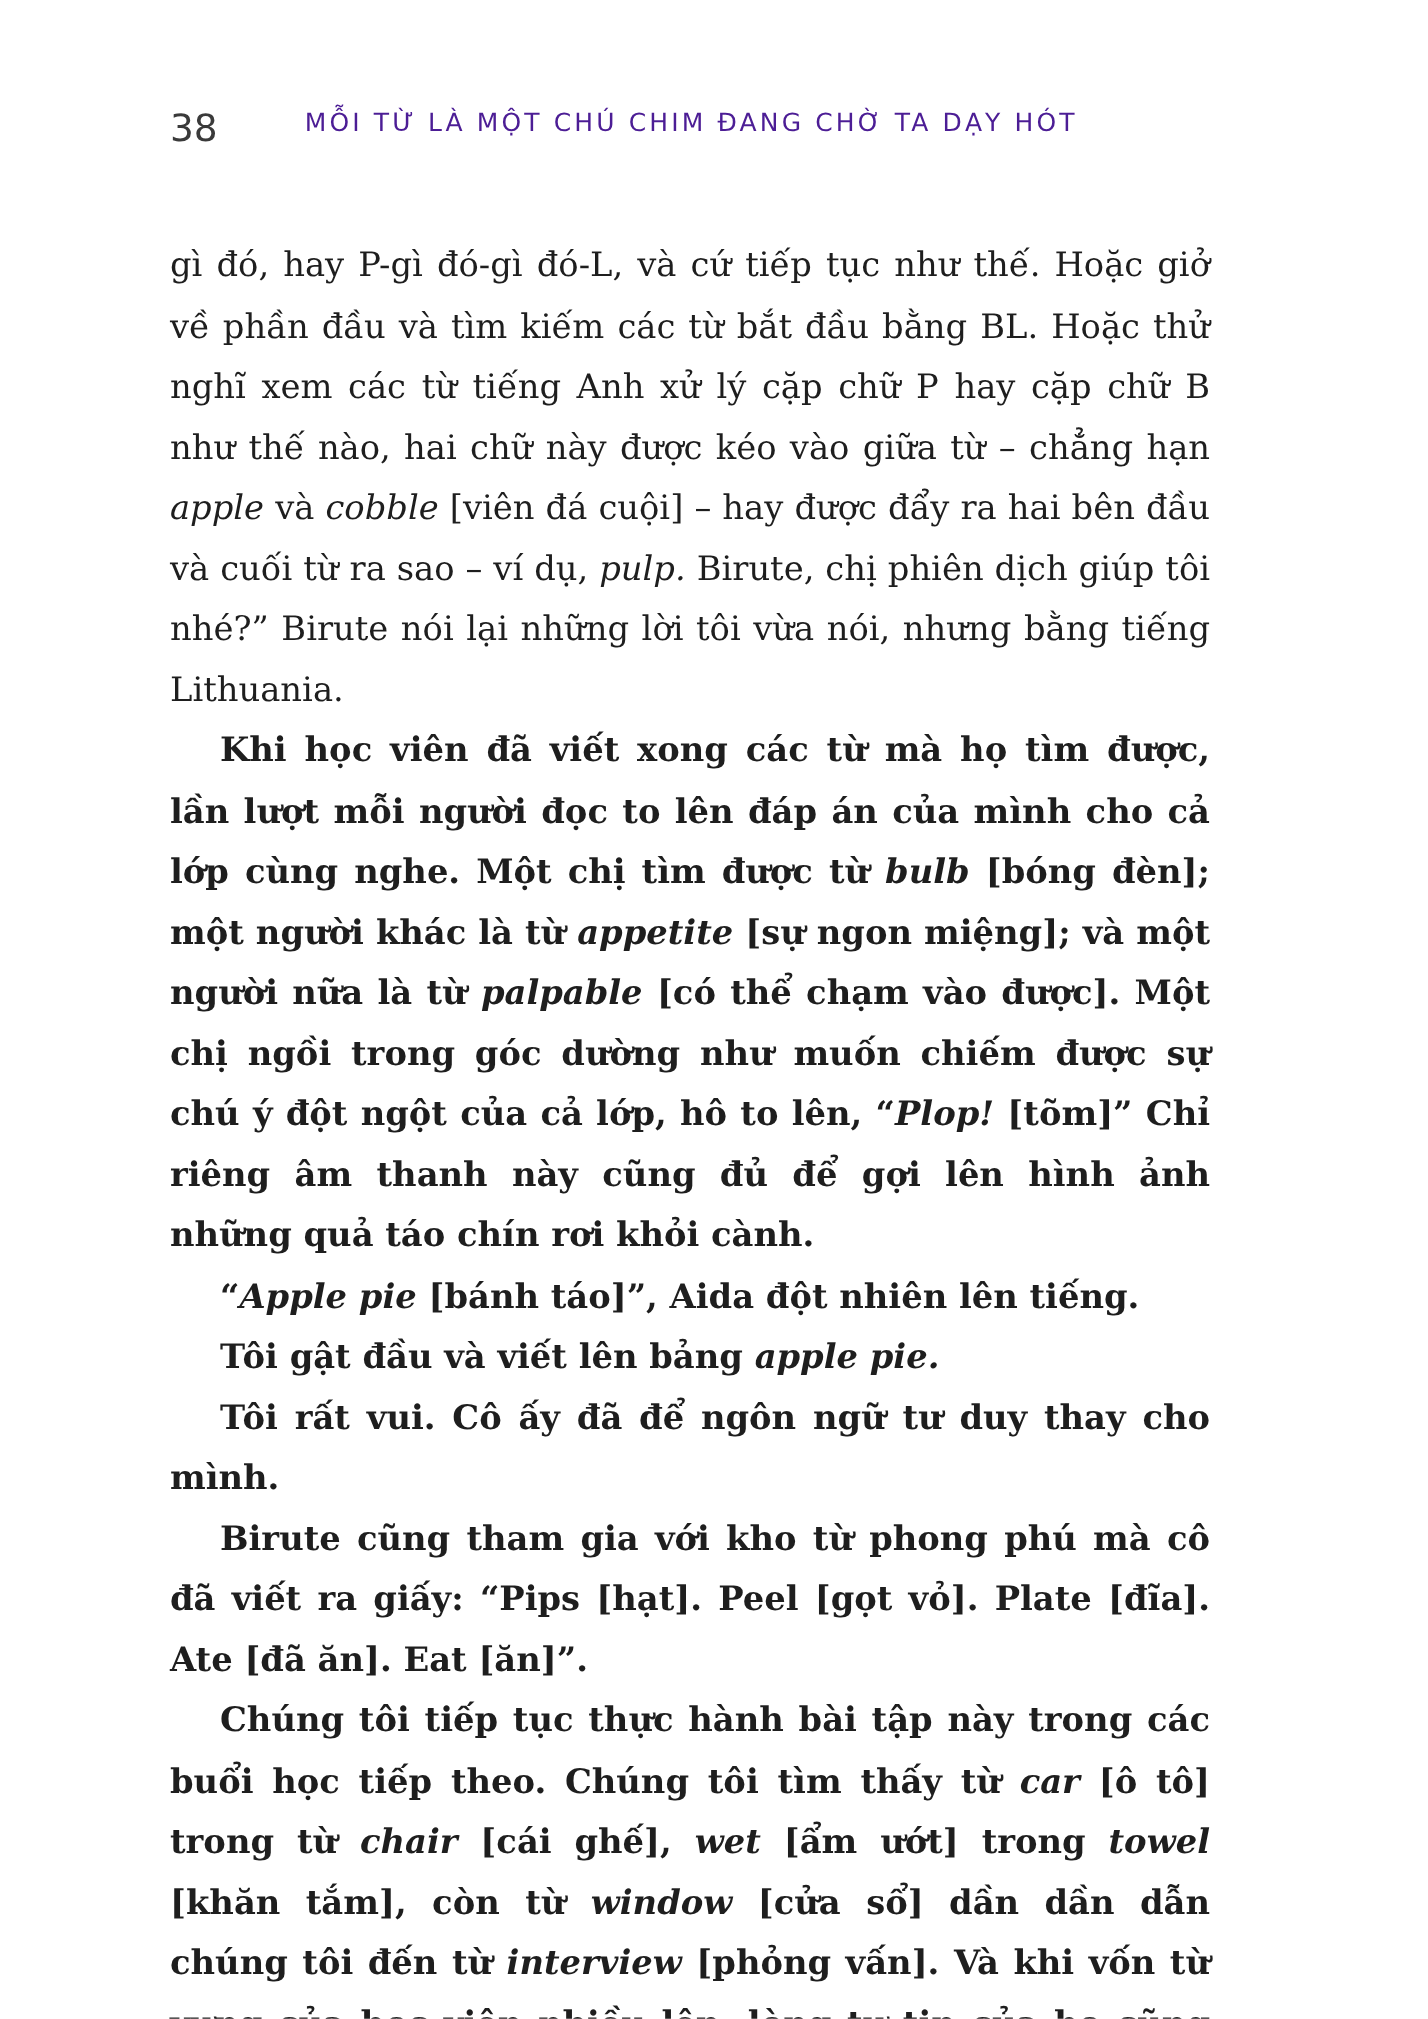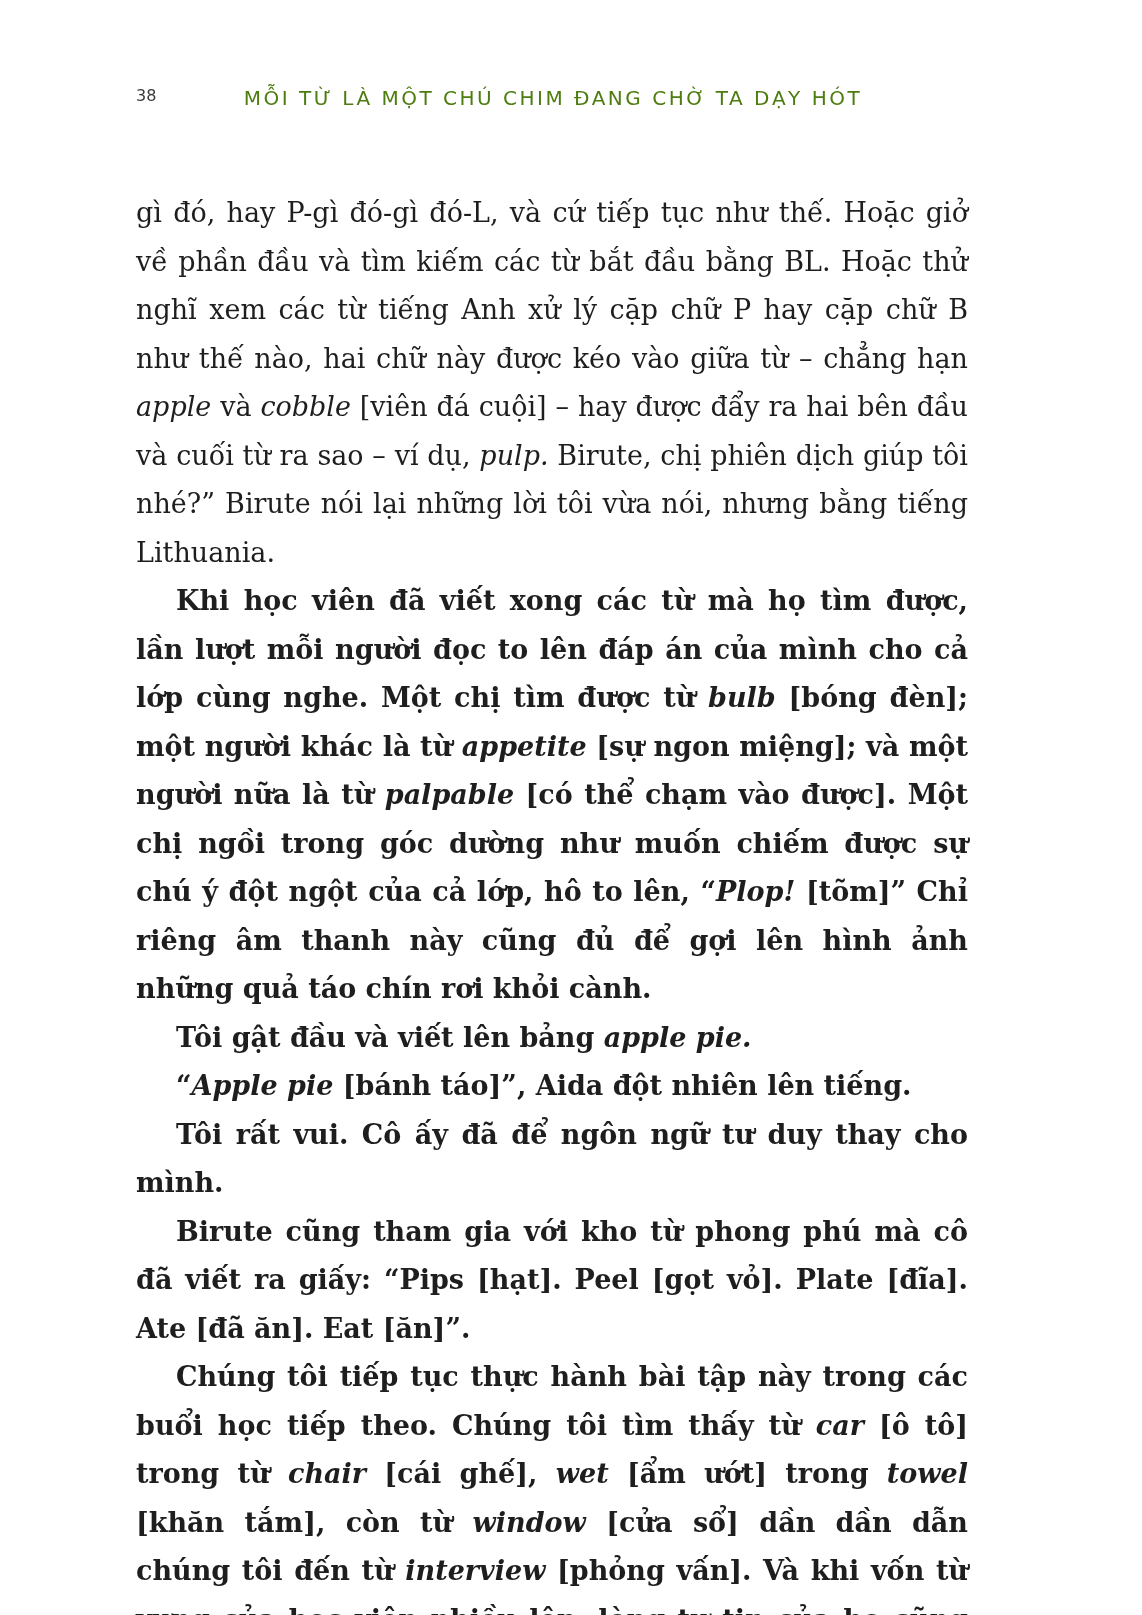--- a/index.html
+++ b/index.html
@@ -24,21 +24,21 @@
     top: 86px;
     left: 136px;
     right: 172px;
     height: 30px;
   }
   .page-number {
     position: absolute;
     left: 0;
     top: 0;
     font-family: "DejaVu Sans", "Liberation Sans", sans-serif;
-    font-size: 16px;
+    font-size: 30px;
     color: #3a3a3a;
   }
   .running-title {
     width: 100%;
     text-align: center;
     font-family: "DejaVu Sans", "Liberation Sans", sans-serif;
     font-size: 20px;
     letter-spacing: 2.5px;
     color: #3a3a3a;
     white-space: nowrap;
@@ -65,27 +65,27 @@
     font-style: italic;
   }
 </style>
 </head>
 <body style="background: rgb(255, 255, 255);">
 
 <div class="page">
 
   <div class="page-header">
     <span class="page-number" style="color: rgb(58, 58, 58);">38</span>
-    <div class="running-title" style="color: #4d7c0f;">MỖI TỪ LÀ MỘT CHÚ CHIM ĐANG CHỜ TA DẠY HÓT</div>
+    <div class="running-title" style="color: #4c1d95;">MỖI TỪ LÀ MỘT CHÚ CHIM ĐANG CHỜ TA DẠY HÓT</div>
   </div>
 
   <div class="content" style="color: rgb(30, 30, 30); margin-top: 37px;">
 
   <p><span>gì đó, hay P-gì đó-gì đó-L, và cứ tiếp tục như thế. Hoặc giở về phần đầu và tìm kiếm các từ bắt đầu bằng BL. Hoặc thử nghĩ xem các từ tiếng Anh xử lý cặp chữ P hay cặp chữ B như thế nào, hai chữ này được kéo vào giữa từ – chẳng hạn </span><em>apple</em><span> và </span><em>cobble</em><span> [viên đá cuội] – hay được đẩy ra hai bên đầu và cuối từ ra sao – ví dụ, </span><em>pulp.</em><span> Birute, chị phiên dịch giúp tôi nhé?” Birute nói lại những lời tôi vừa nói, nhưng bằng tiếng Lithuania.</span></p>
       <p class="indent"><span>Khi học viên đã viết xong các từ mà họ tìm được, lần lượt mỗi người đọc to lên đáp án của mình cho cả lớp cùng nghe. Một chị tìm được từ </span><em>bulb</em><span> [bóng đèn]; một người khác là từ </span><em>appetite</em><span> [sự ngon miệng]; và một người nữa là từ </span><em>palpable</em><span> [có thể chạm vào được]. Một chị ngồi trong góc dường như muốn chiếm được sự chú ý đột ngột của cả lớp, hô to lên, “</span><em>Plop!</em><span> [tõm]” Chỉ riêng âm thanh này cũng đủ để gợi lên hình ảnh những quả táo chín rơi khỏi cành.</span></p>
+      <p class="indent"><span>“</span><em>Apple pie</em><span> [bánh táo]”, Aida đột nhiên lên tiếng.</span></p>
       <p class="indent"><span>Tôi gật đầu và viết lên bảng </span><em>apple pie.</em></p>
-      <p class="indent"><span>“</span><em>Apple pie</em><span> [bánh táo]”, Aida đột nhiên lên tiếng.</span></p>
       <p class="indent"><span>Tôi rất vui. Cô ấy đã để ngôn ngữ tư duy thay cho mình.</span></p>
       <p class="indent"><span>Birute cũng tham gia với kho từ phong phú mà cô đã viết ra giấy: “Pips [hạt]. Peel [gọt vỏ]. Plate [đĩa]. Ate [đã ăn]. Eat [ăn]”.</span></p>
       <p class="indent"><span>Chúng tôi tiếp tục thực hành bài tập này trong các buổi học tiếp theo. Chúng tôi tìm thấy từ </span><em>car</em><span> [ô tô] trong từ </span><em>chair</em><span> [cái ghế], </span><em>wet</em><span> [ẩm ướt] trong </span><em>towel</em><span> [khăn tắm], còn từ </span><em>window</em><span> [cửa sổ] dần dần dẫn chúng tôi đến từ </span><em>interview</em><span> [phỏng vấn]. Và khi vốn từ vựng của học viên nhiều lên, lòng tự tin của họ cũng theo đó mà tăng cao dần. Bầu không khí trong lớp trở nên nhẹ</span></p>
     </div>
 
 </div>
 
 </body></html>

